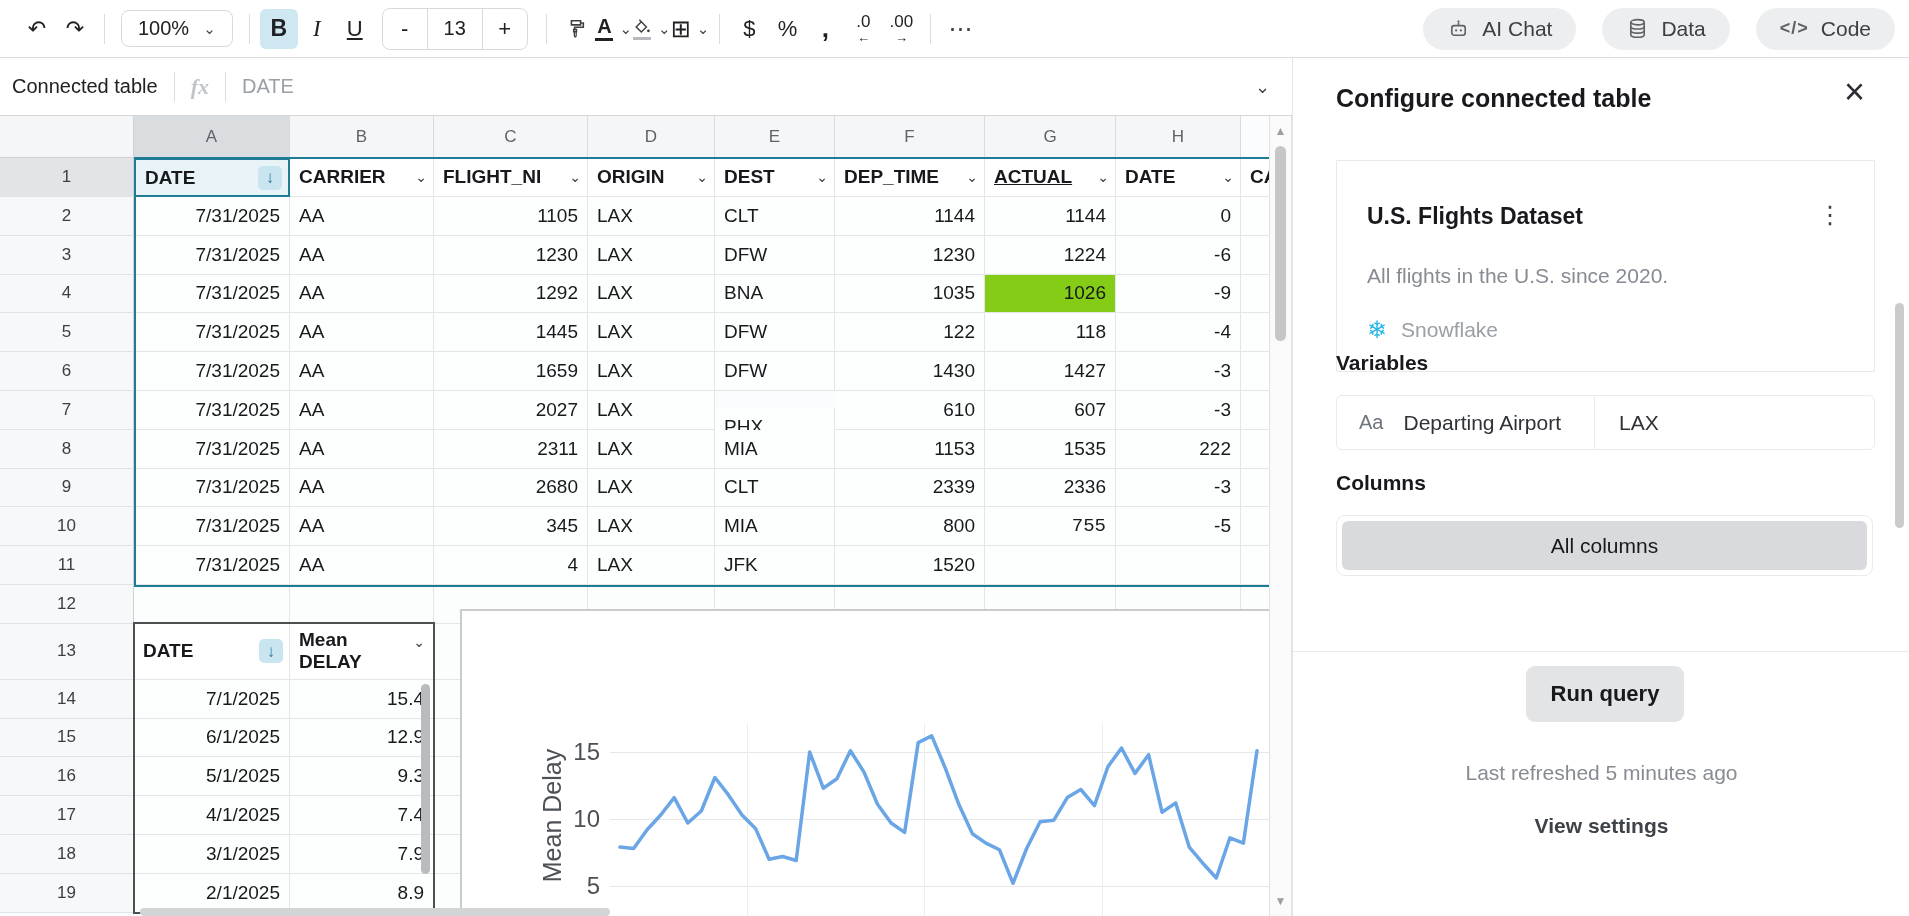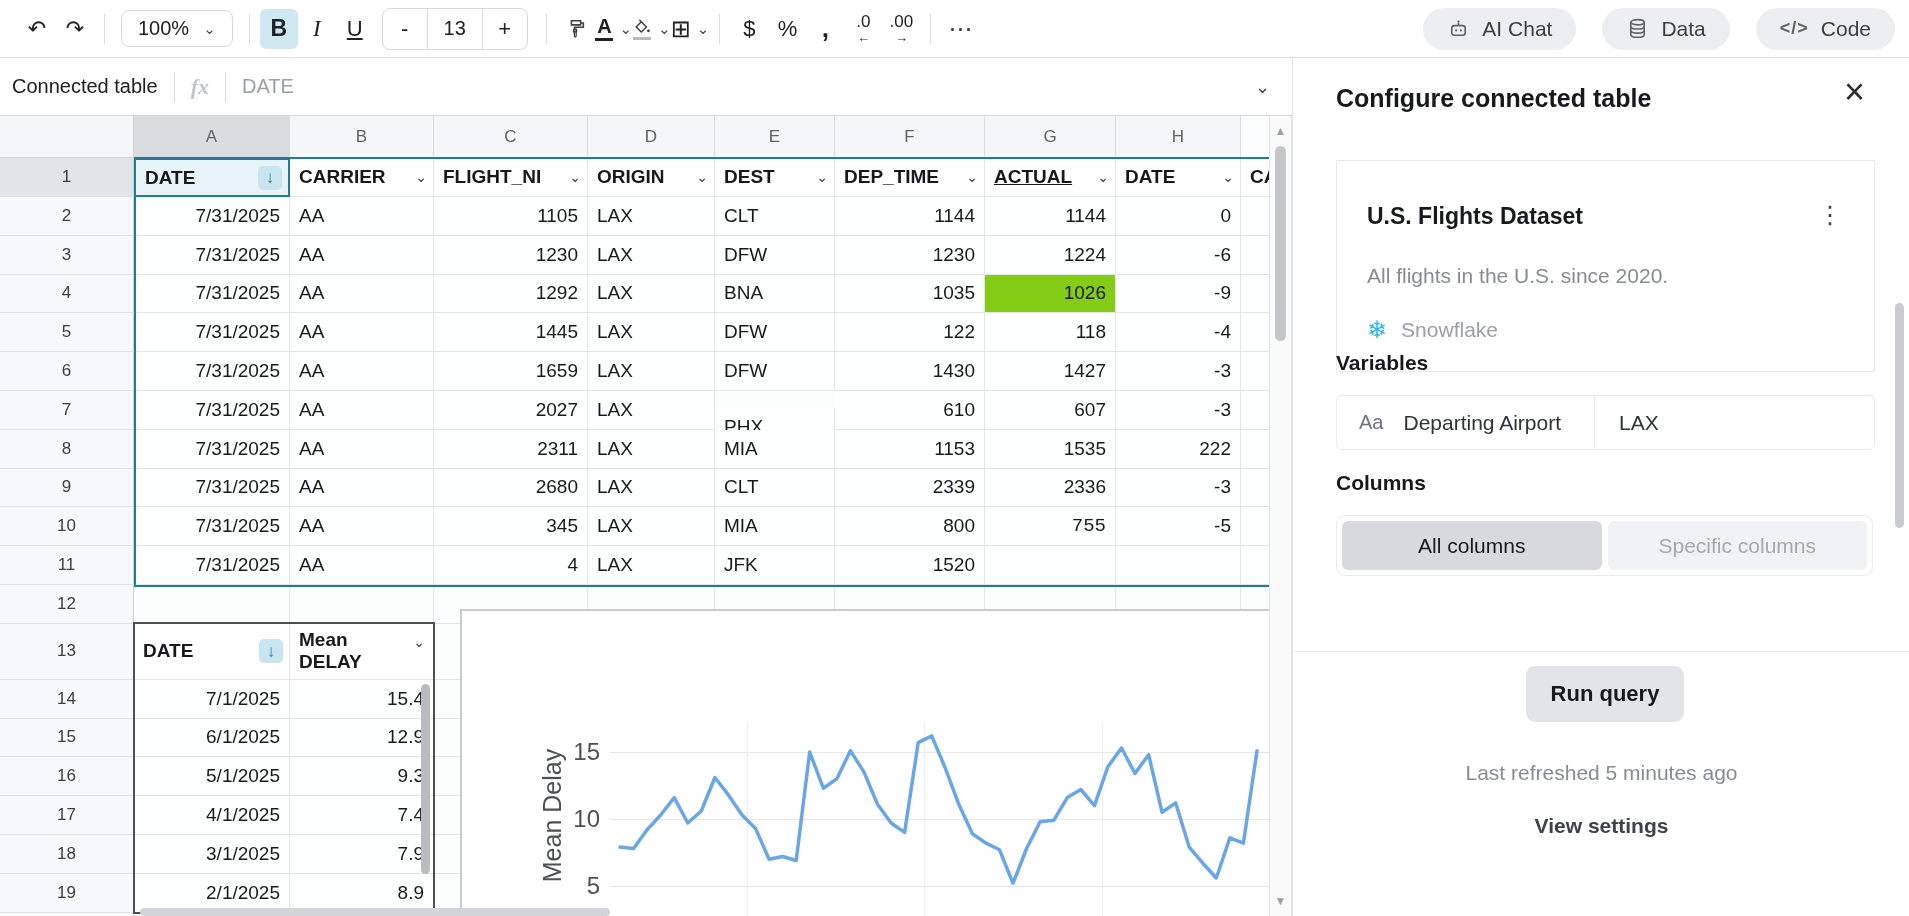--- a/index.html
+++ b/index.html
@@ -534,21 +534,20 @@
     <div id="var-row">
       <span class="aa">Aa</span>
       <span class="vname">Departing Airport</span>
       <span class="vdiv2"></span>
       <span class="vval">LAX</span>
     </div>
 
     <div class="sec-label" style="top:413px">Columns</div>
     <div id="seg">
       <div class="seg-btn on">All columns</div>
-      <div class="seg-btn off">Specific columns</div>
     </div>
 
     <div id="panel-divider"></div>
     <div id="run-btn">Run query</div>
     <div id="refreshed">Last refreshed 5 minutes ago</div>
     <div id="view-settings">View settings</div>
     <div id="panel-scroll"></div>
   </div>
 
 </div>

